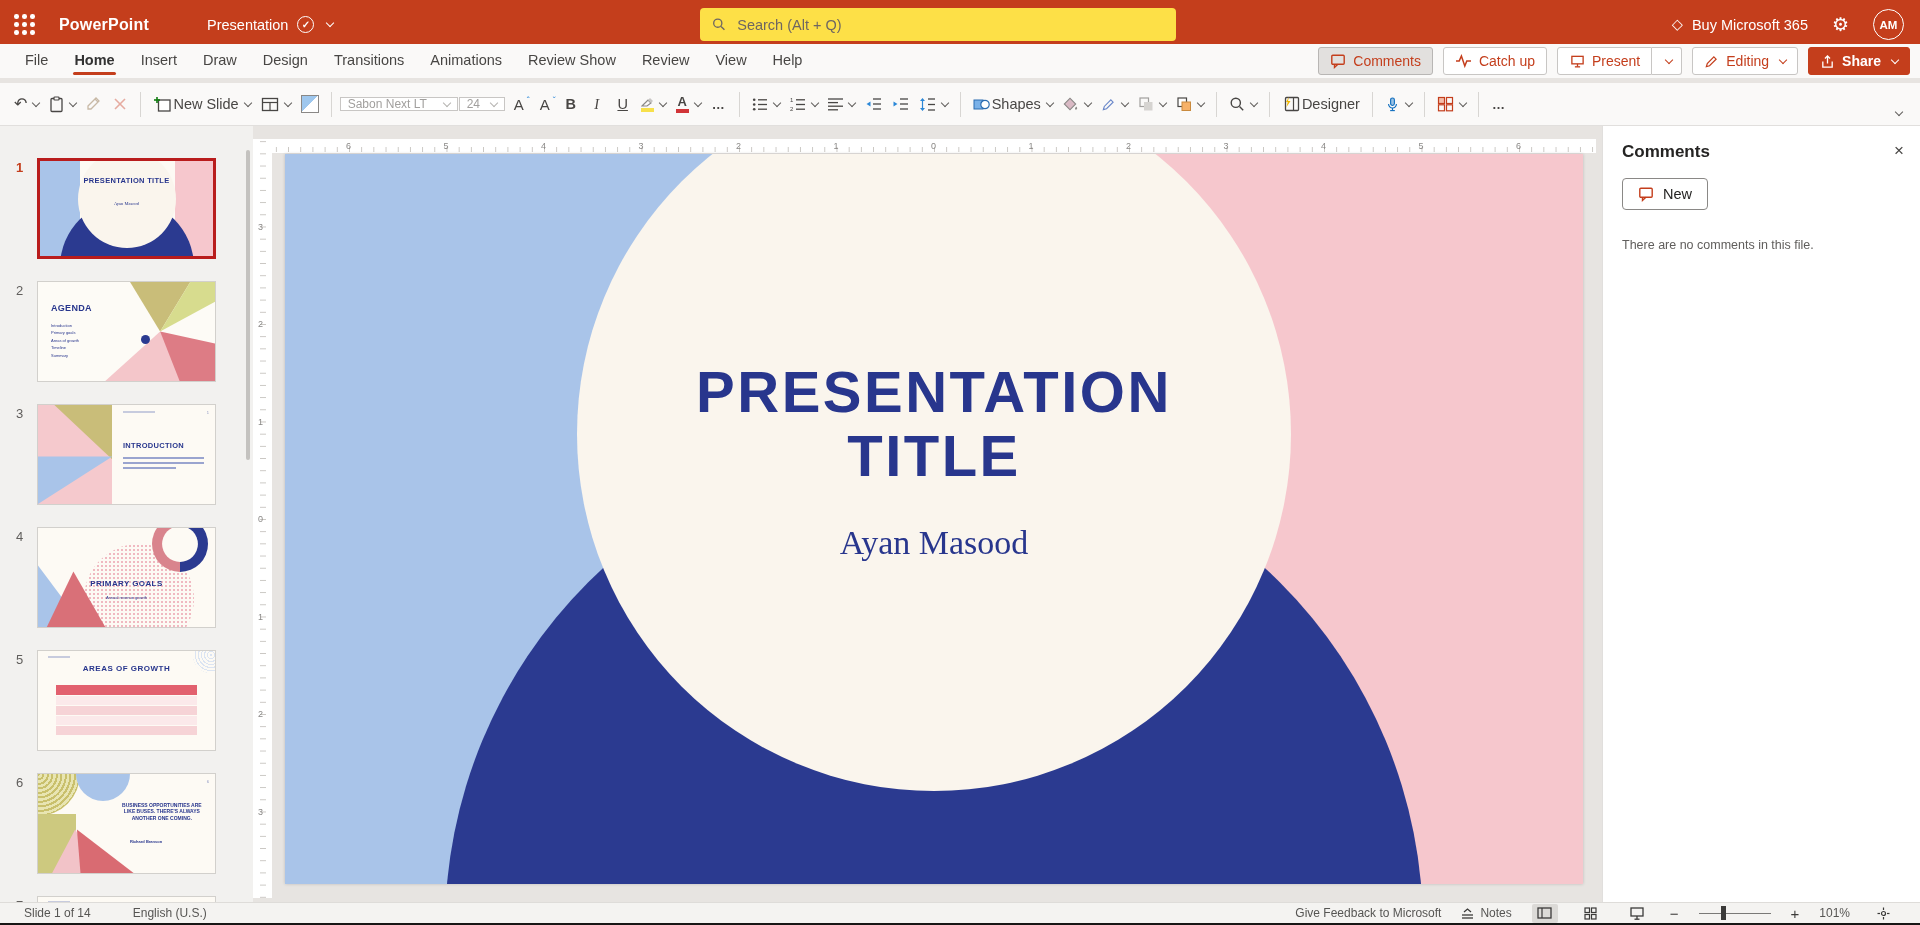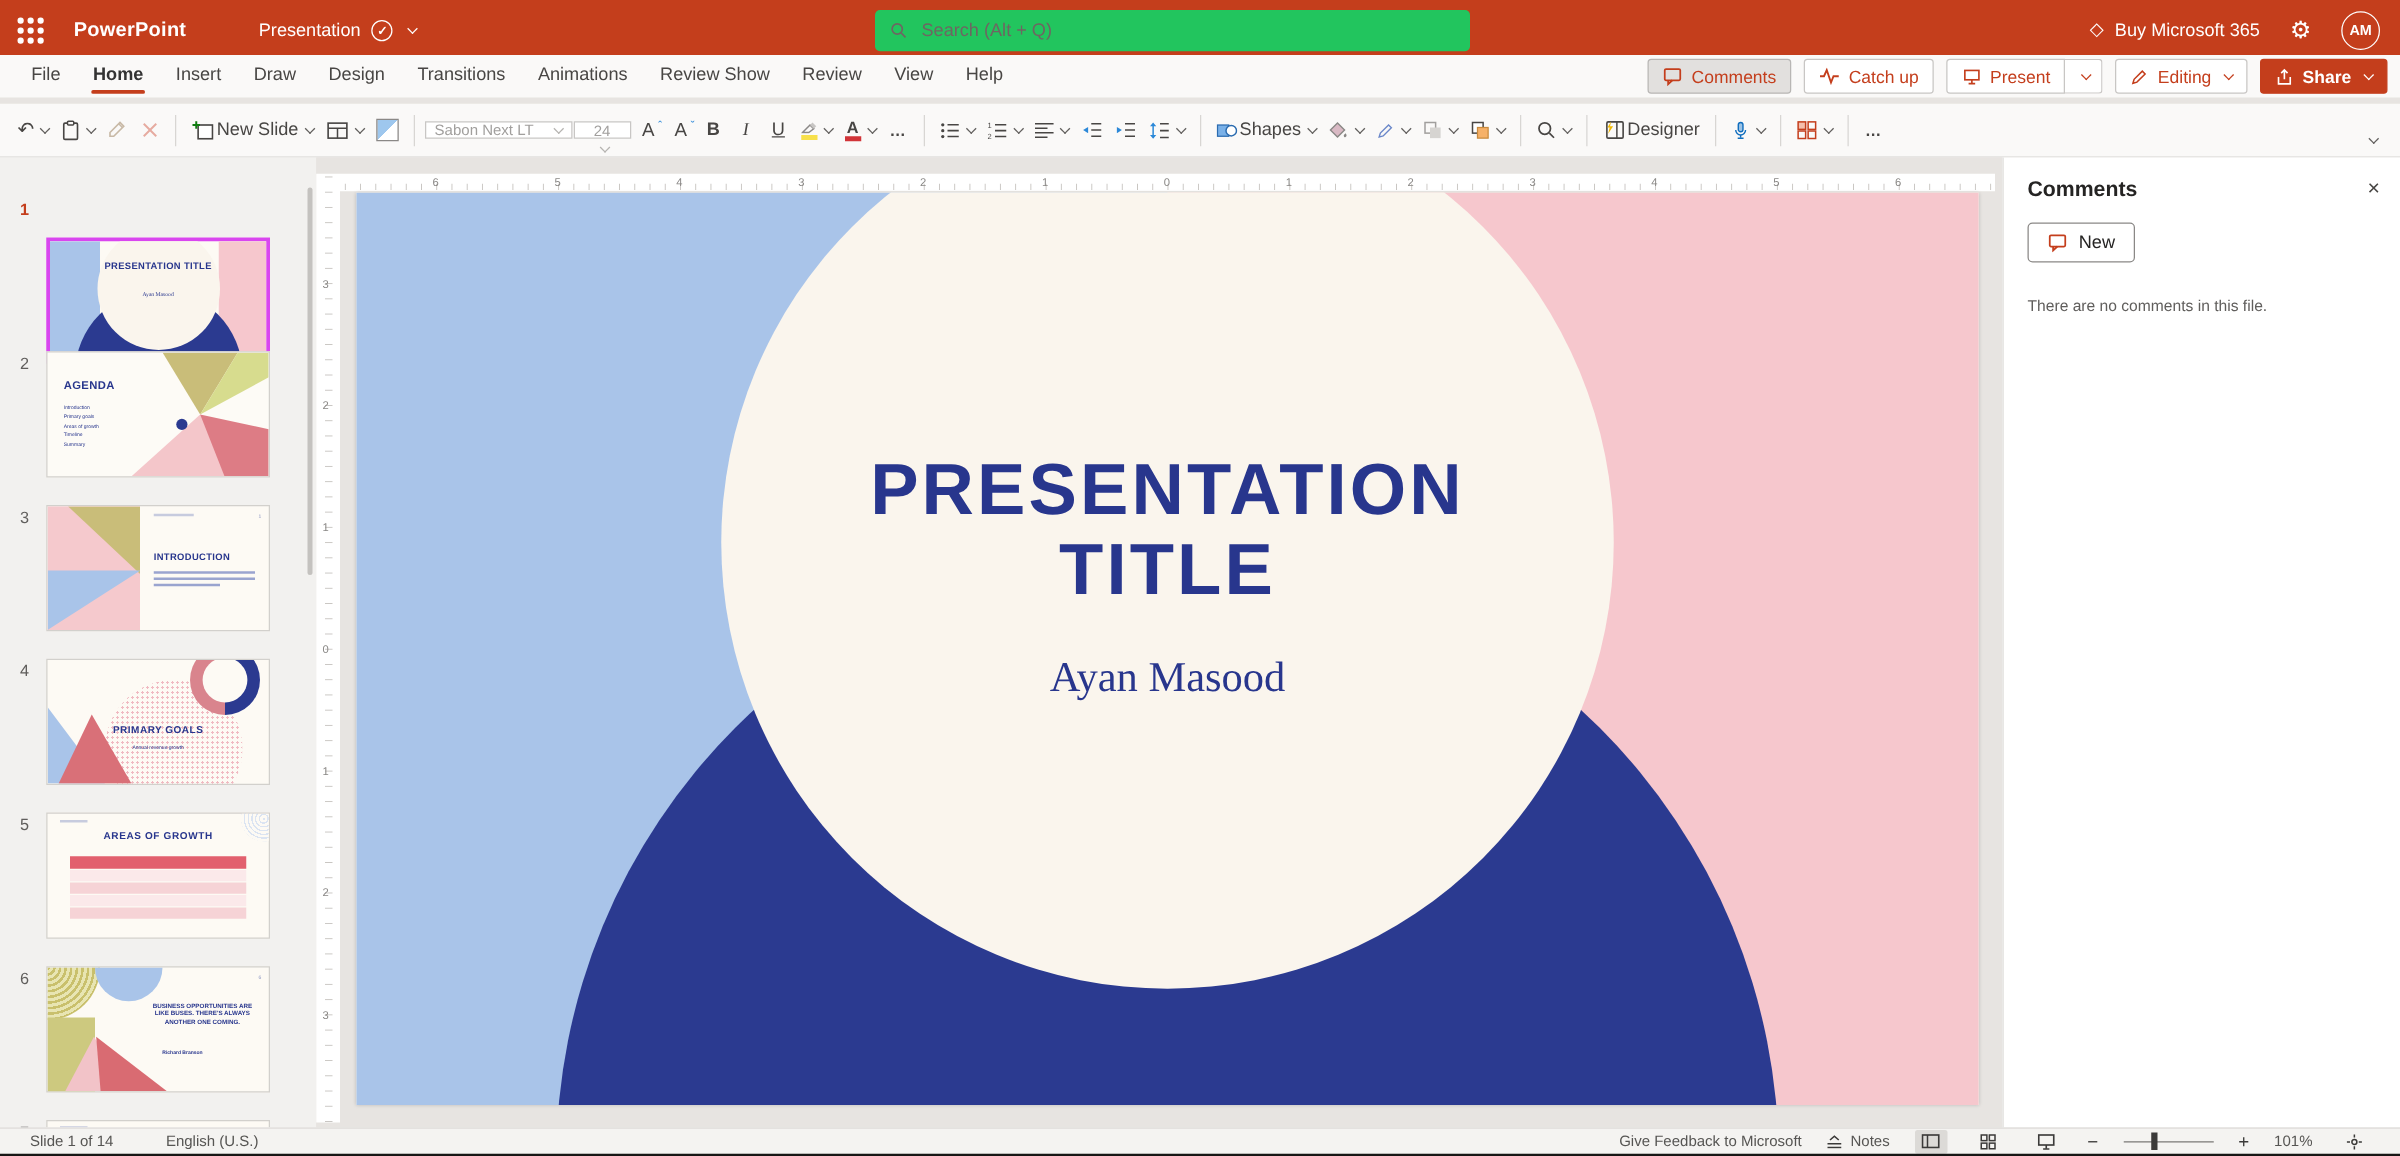--- a/index.html
+++ b/index.html
@@ -14,21 +14,21 @@
   
   .topbar{position:absolute;top:0;left:0;right:0;height:49px;background:#c43e1c;color:#fff;
     display:flex;align-items:center;}
   .waffle{width:21px;height:21px;display:grid;grid-template-columns:repeat(3,1fr);grid-template-rows:repeat(3,1fr);
     gap:3.5px;margin:0 0 0 14px;cursor:pointer;}
   .waffle i{background:#fff;border-radius:50%;}
   .app-name{font-weight:700;font-size:16px;margin-left:24px;letter-spacing:.2px;}
   .doc-title{font-size:14.5px;margin-left:58px;display:flex;align-items:center;gap:9px;}
   .saved-ic{width:17px;height:17px;border:1.6px solid #fff;border-radius:50%;font-size:10px;
     display:flex;align-items:center;justify-content:center;font-weight:700;}
-  .search{position:absolute;left:700px;top:8px;width:476px;height:33px;background:#22c55e;border-radius:4px;
+  .search{position:absolute;left:700px;top:8px;width:476px;height:33px;background:#fde047;border-radius:4px;
     display:flex;align-items:center;padding:0 12px;gap:9px;}
   .search input{background:transparent;border:none;outline:none;font-size:14.5px;color:#3b3a39;width:100%;
     font-family:"Liberation Sans",sans-serif;}
   .search input::placeholder{color:#6e6662;opacity:1;}
   .topbar-right{position:absolute;right:0;top:0;height:49px;display:flex;align-items:center;gap:24px;padding-right:16px;}
   .buy{display:flex;align-items:center;gap:9px;font-size:14.5px;cursor:pointer;}
   .gear{font-size:19px;cursor:pointer;}
   .avatar{width:31px;height:31px;border:1.6px solid #fff;border-radius:50%;display:flex;align-items:center;
     justify-content:center;font-size:11.5px;font-weight:700;cursor:pointer;}
 
@@ -51,40 +51,40 @@
   
   .ribbon{position:absolute;top:83px;left:0;right:0;height:43px;background:#faf9f8;border-bottom:1px solid #e1dfdd;
     display:flex;align-items:center;padding:0 10px;gap:2px;}
   .tb{height:32px;min-width:24px;display:flex;align-items:center;justify-content:center;gap:2px;border-radius:2px;
     color:#484644;font-size:14.5px;padding:0 4px;cursor:pointer;white-space:nowrap;flex:none;}
   .tb.dis{color:#bdbbb9;cursor:default;}
   .sep{width:1px;height:25px;background:#d8d6d3;margin:0 6px;flex:none;}
   .combo{border:1px solid #c8c6c4;background:#fff;height:14px;display:flex;align-items:center;
     padding:0 7px;color:#a19f9d;font-size:12px;gap:6px;cursor:pointer;flex:none;}
   .combo.font{width:118px;justify-content:space-between;}
-  .combo.size{width:46px;justify-content:space-between;margin-left:-1px;flex-direction:column;}
+  .combo.size{width:46px;justify-content:space-between;margin-left:-1px;}
   .bld{font-weight:700;} .itl{font-style:italic;font-family:"Liberation Serif",serif;} .und{text-decoration:underline;}
   .grow-a{position:relative;font-size:15px;}
   .grow-a s{position:absolute;top:-1px;right:-6px;text-decoration:none;font-size:9px;color:#2b88d8;}
   .acolor{display:flex;flex-direction:column;align-items:center;line-height:1;}
   .acolor b{font-size:13px;font-weight:700;}
   .acolor i{width:13px;height:3.5px;background:#d13438;margin-top:1px;}
   .acolor.hl i{background:#f7e04b;}
   .diag{width:18px;height:18px;border:1px solid #8a8886;background:linear-gradient(135deg,#9ec7ee 50%,#fff 50%);}
   .dots3{letter-spacing:1px;font-weight:700;color:#484644;font-size:13px;}
   .collapse{margin-left:auto;align-self:flex-end;margin-bottom:2px;padding:4px 8px;cursor:pointer;}
 
   
   .left-panel{position:absolute;left:0;top:126px;width:253px;bottom:23px;background:#f2f1ef;overflow:hidden;}
   .trow{position:absolute;left:0;width:253px;height:101px;}
   .tnum{position:absolute;left:16px;top:2px;font-size:13px;color:#605e5c;}
   .trow.sel .tnum{color:#c43e1c;font-weight:700;}
   .thumb{position:absolute;left:37px;top:0;width:179px;height:101px;background:#fdfaf4;overflow:hidden;
     border:1px solid #d2d0cc;cursor:pointer;}
-  .trow.sel .thumb{border:3px solid #d946ef;margin-top:32px;}
+  .trow.sel .thumb{border:3px solid #b91c1c;}
   .tscroll{position:absolute;left:246px;top:24px;width:4px;height:310px;background:#c4c2bf;border-radius:2px;cursor:pointer;}
   .mini-title{position:absolute;left:50%;transform:translateX(-50%);text-align:center;color:#28368d;font-weight:700;}
   .tri{position:absolute;inset:0;}
 
   
   .canvas{position:absolute;left:253px;top:126px;right:318px;bottom:23px;background:#e7e4e1;}
   .v-ruler{position:absolute;left:253px;top:139px;width:19px;height:759px;background:#fff;
     background-image:linear-gradient(to bottom,#c9c6c2 0 1px,transparent 1px);
     background-size:6px 12.19px;background-position:7px 380px;background-repeat:repeat-y;}
   .h-ruler{position:absolute;left:272px;top:139px;width:1324px;height:14px;background:#fff;

